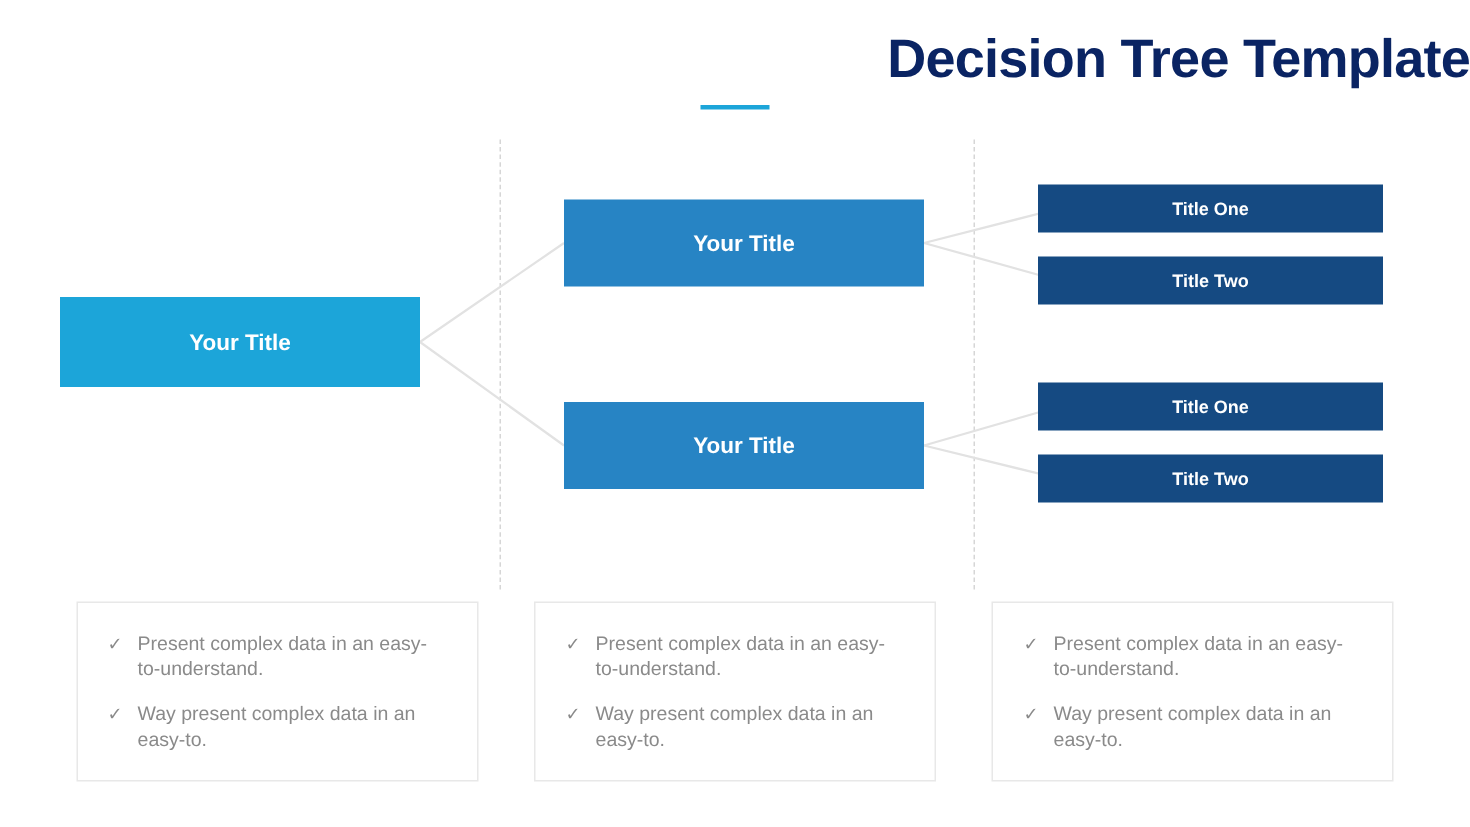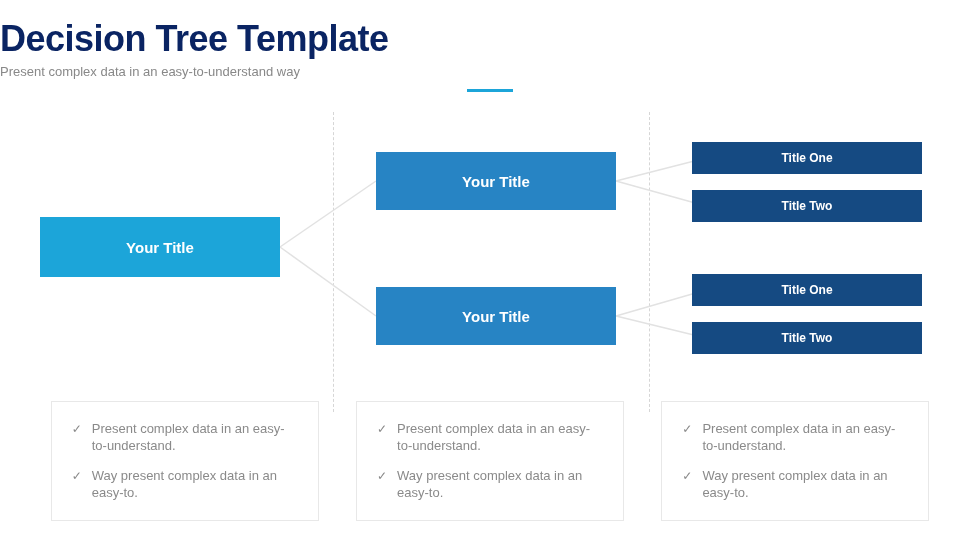--- a/index.html
+++ b/index.html
@@ -5,21 +5,21 @@
   * { margin: 0; padding: 0; box-sizing: border-box; }
   body {
     width: 980px;
     height: 551px;
     background: #ffffff;
     font-family: 'Segoe UI', Arial, sans-serif;
     position: relative;
     overflow: hidden;
   }
   .header {
-    text-align: left;
+    text-align: right;
     padding-top: 18px;
   }
   .title {
     font-size: 36px;
     font-weight: 800;
     color: #0a2463;
     letter-spacing: -0.5px;
   }
   .subtitle {
     font-size: 13px;
@@ -119,21 +119,20 @@
     font-size: 12px;
     flex-shrink: 0;
     margin-top: 1px;
   }
 </style>
 </head>
 <body>
 
 <div class="header">
   <div class="title">Decision Tree Template</div>
-  <div class="subtitle">Present complex data in an easy-to-understand way</div>
   <div class="divider-accent"></div>
 </div>
 
 <div class="tree-area">
   <div class="dashed-line dash1"></div>
   <div class="dashed-line dash2"></div>
 
   <svg class="connectors">
     <line x1="280" y1="135" x2="376" y2="69" stroke="#e2e2e2" stroke-width="1.5"></line>
     <line x1="280" y1="135" x2="376" y2="204" stroke="#e2e2e2" stroke-width="1.5"></line>

